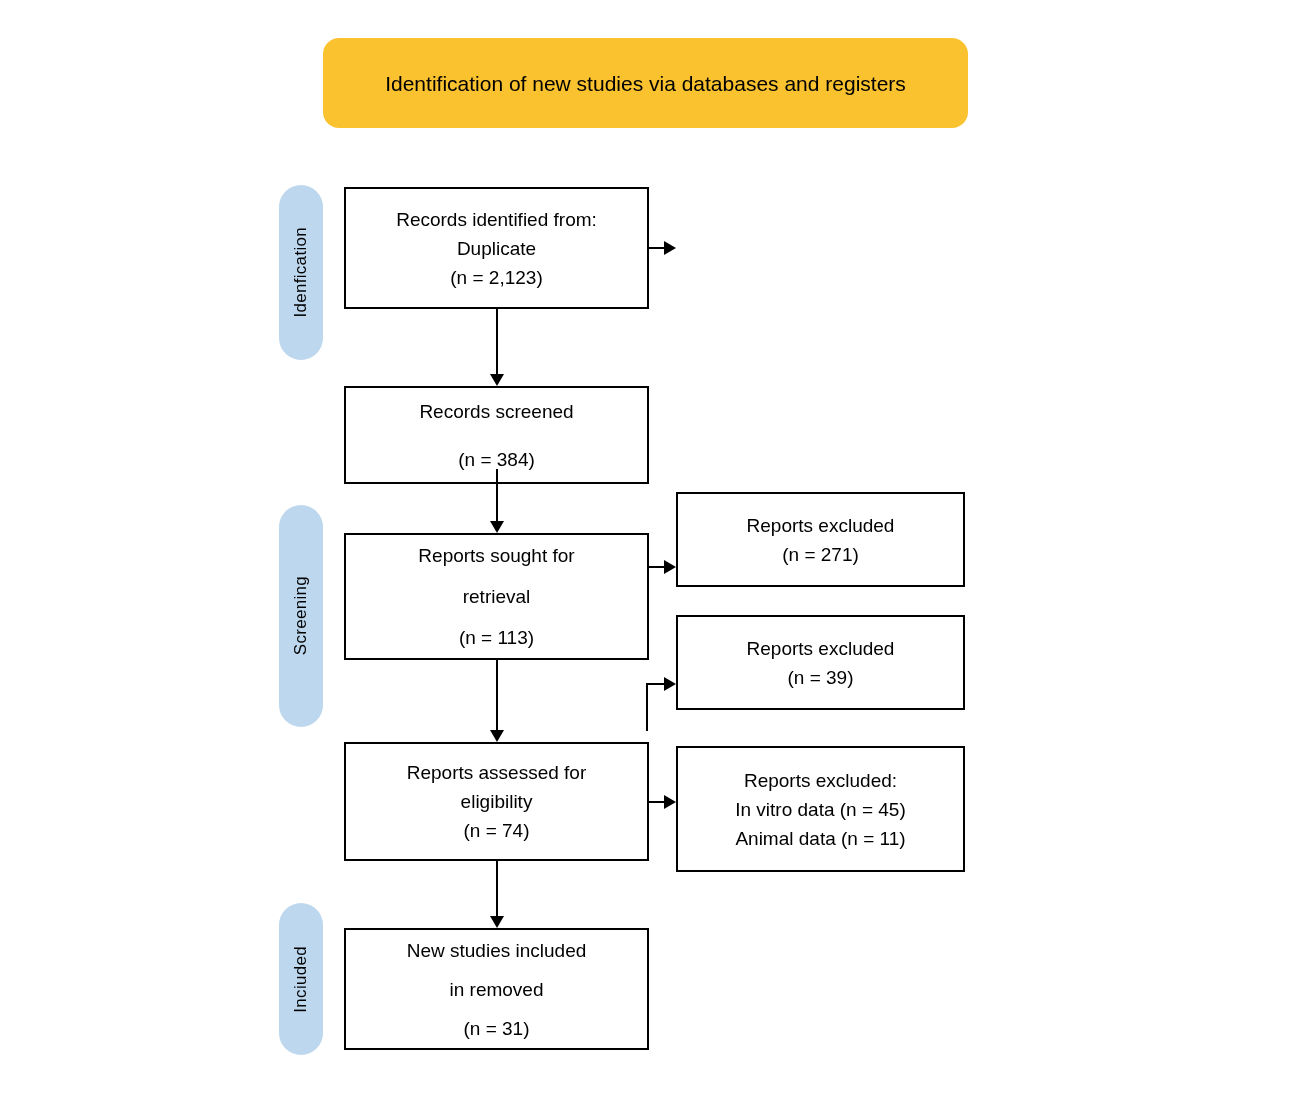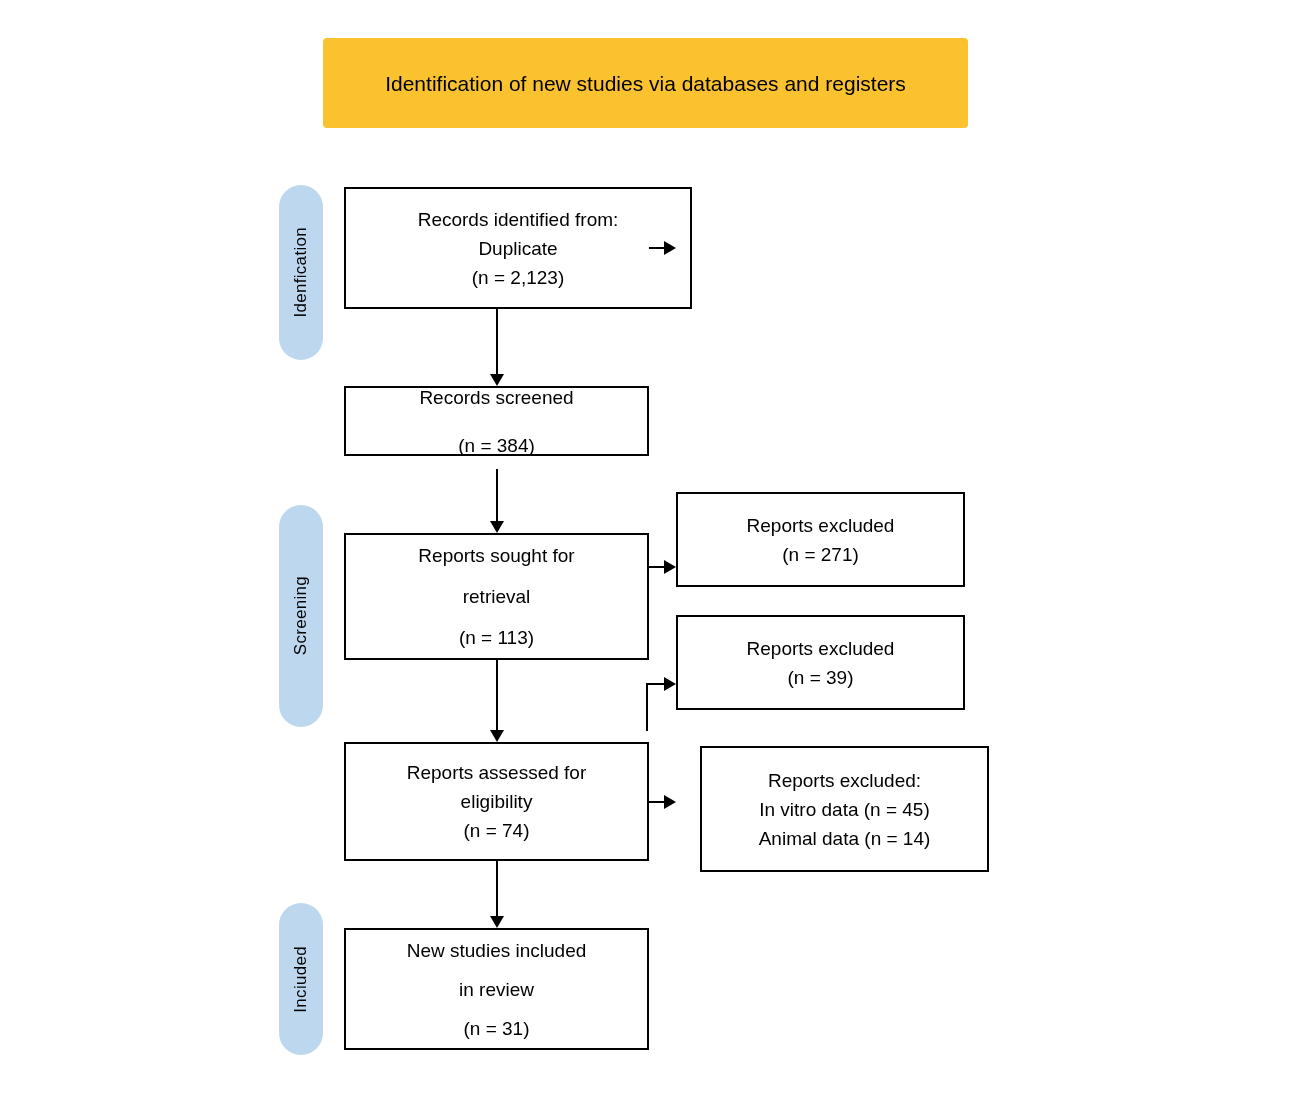--- a/index.html
+++ b/index.html
@@ -21,21 +21,21 @@
   }
 
   
   .banner {
     position: absolute;
     left: 323px;
     top: 38px;
     width: 645px;
     height: 90px;
     background: #F9C22E;
-    border-radius: 4px;
+    border-radius: 16px;
     display: flex;
     align-items: center;
     justify-content: center;
     text-align: center;
     box-sizing: border-box;
     padding: 0 28px;
   }
   .banner-text {
     font-size: 21px;
     line-height: 33px;
@@ -76,28 +76,28 @@
     justify-content: center;
     text-align: center;
     padding: 4px 10px;
   }
   .box .line {
     font-size: 19px;
     line-height: 29px;
     white-space: nowrap;
   }
 
-  #box-identified   { left: 344px; top: 187px; width: 348px; height: 122px; }
+  #box-identified   { left: 344px; top: 187px; width: 305px; height: 122px; }
   #box-removed      { left: 676px; top: 187px; width: 289px; height: 150px; }
-  #box-screened     { left: 344px; top: 386px; width: 305px; height: 70px; gap: 19px;  }
+  #box-screened     { left: 344px; top: 386px; width: 305px; height: 98px; gap: 19px;  }
   #box-sought       { left: 344px; top: 533px; width: 305px; height: 127px; gap: 12px; }
   #box-excluded-1   { left: 676px; top: 492px; width: 289px; height: 95px;  }
   #box-excluded-2   { left: 676px; top: 615px; width: 289px; height: 95px;  }
   #box-assessed     { left: 344px; top: 742px; width: 305px; height: 119px; justify-content: center; }
-  #box-excluded-3   { left: 676px; top: 746px; width: 289px; height: 126px; margin-left: 24px; }
+  #box-excluded-3   { left: 676px; top: 746px; width: 289px; height: 126px; }
   #box-included     { left: 344px; top: 928px; width: 305px; height: 122px; gap: 10px; }
 
   
   .conn {
     position: absolute;
     background: #000000;
   }
   .v { width: 2px; }
   .h { height: 2px; }
 
@@ -166,26 +166,26 @@
 
   <div class="box" id="box-assessed">
     <div class="line">Reports assessed for</div>
     <div class="line">eligibility</div>
     <div class="line">(n = 74)</div>
   </div>
 
   <div class="box" id="box-excluded-3">
     <div class="line">Reports excluded:</div>
     <div class="line">In vitro data (n = 45)</div>
-    <div class="line">Animal data (n = 14)</div>
+    <div class="line">Animal data (n = 11)</div>
   </div>
 
   <div class="box" id="box-included">
     <div class="line">New studies included</div>
-    <div class="line">in review</div>
+    <div class="line">in removed</div>
     <div class="line">(n = 31)</div>
   </div>
 
   <div class="conn h" style="left:649px; top:247px; width:15px;"></div>
   <div class="arrow-right" style="left:664px; top:241px;"></div>
 
   <div class="conn v" style="left:496px; top:309px; height:65px;"></div>
   <div class="arrow-down" style="left:490px; top:374px;"></div>
 
   <div class="conn v" style="left:496px; top:469px; height:52px;"></div>

